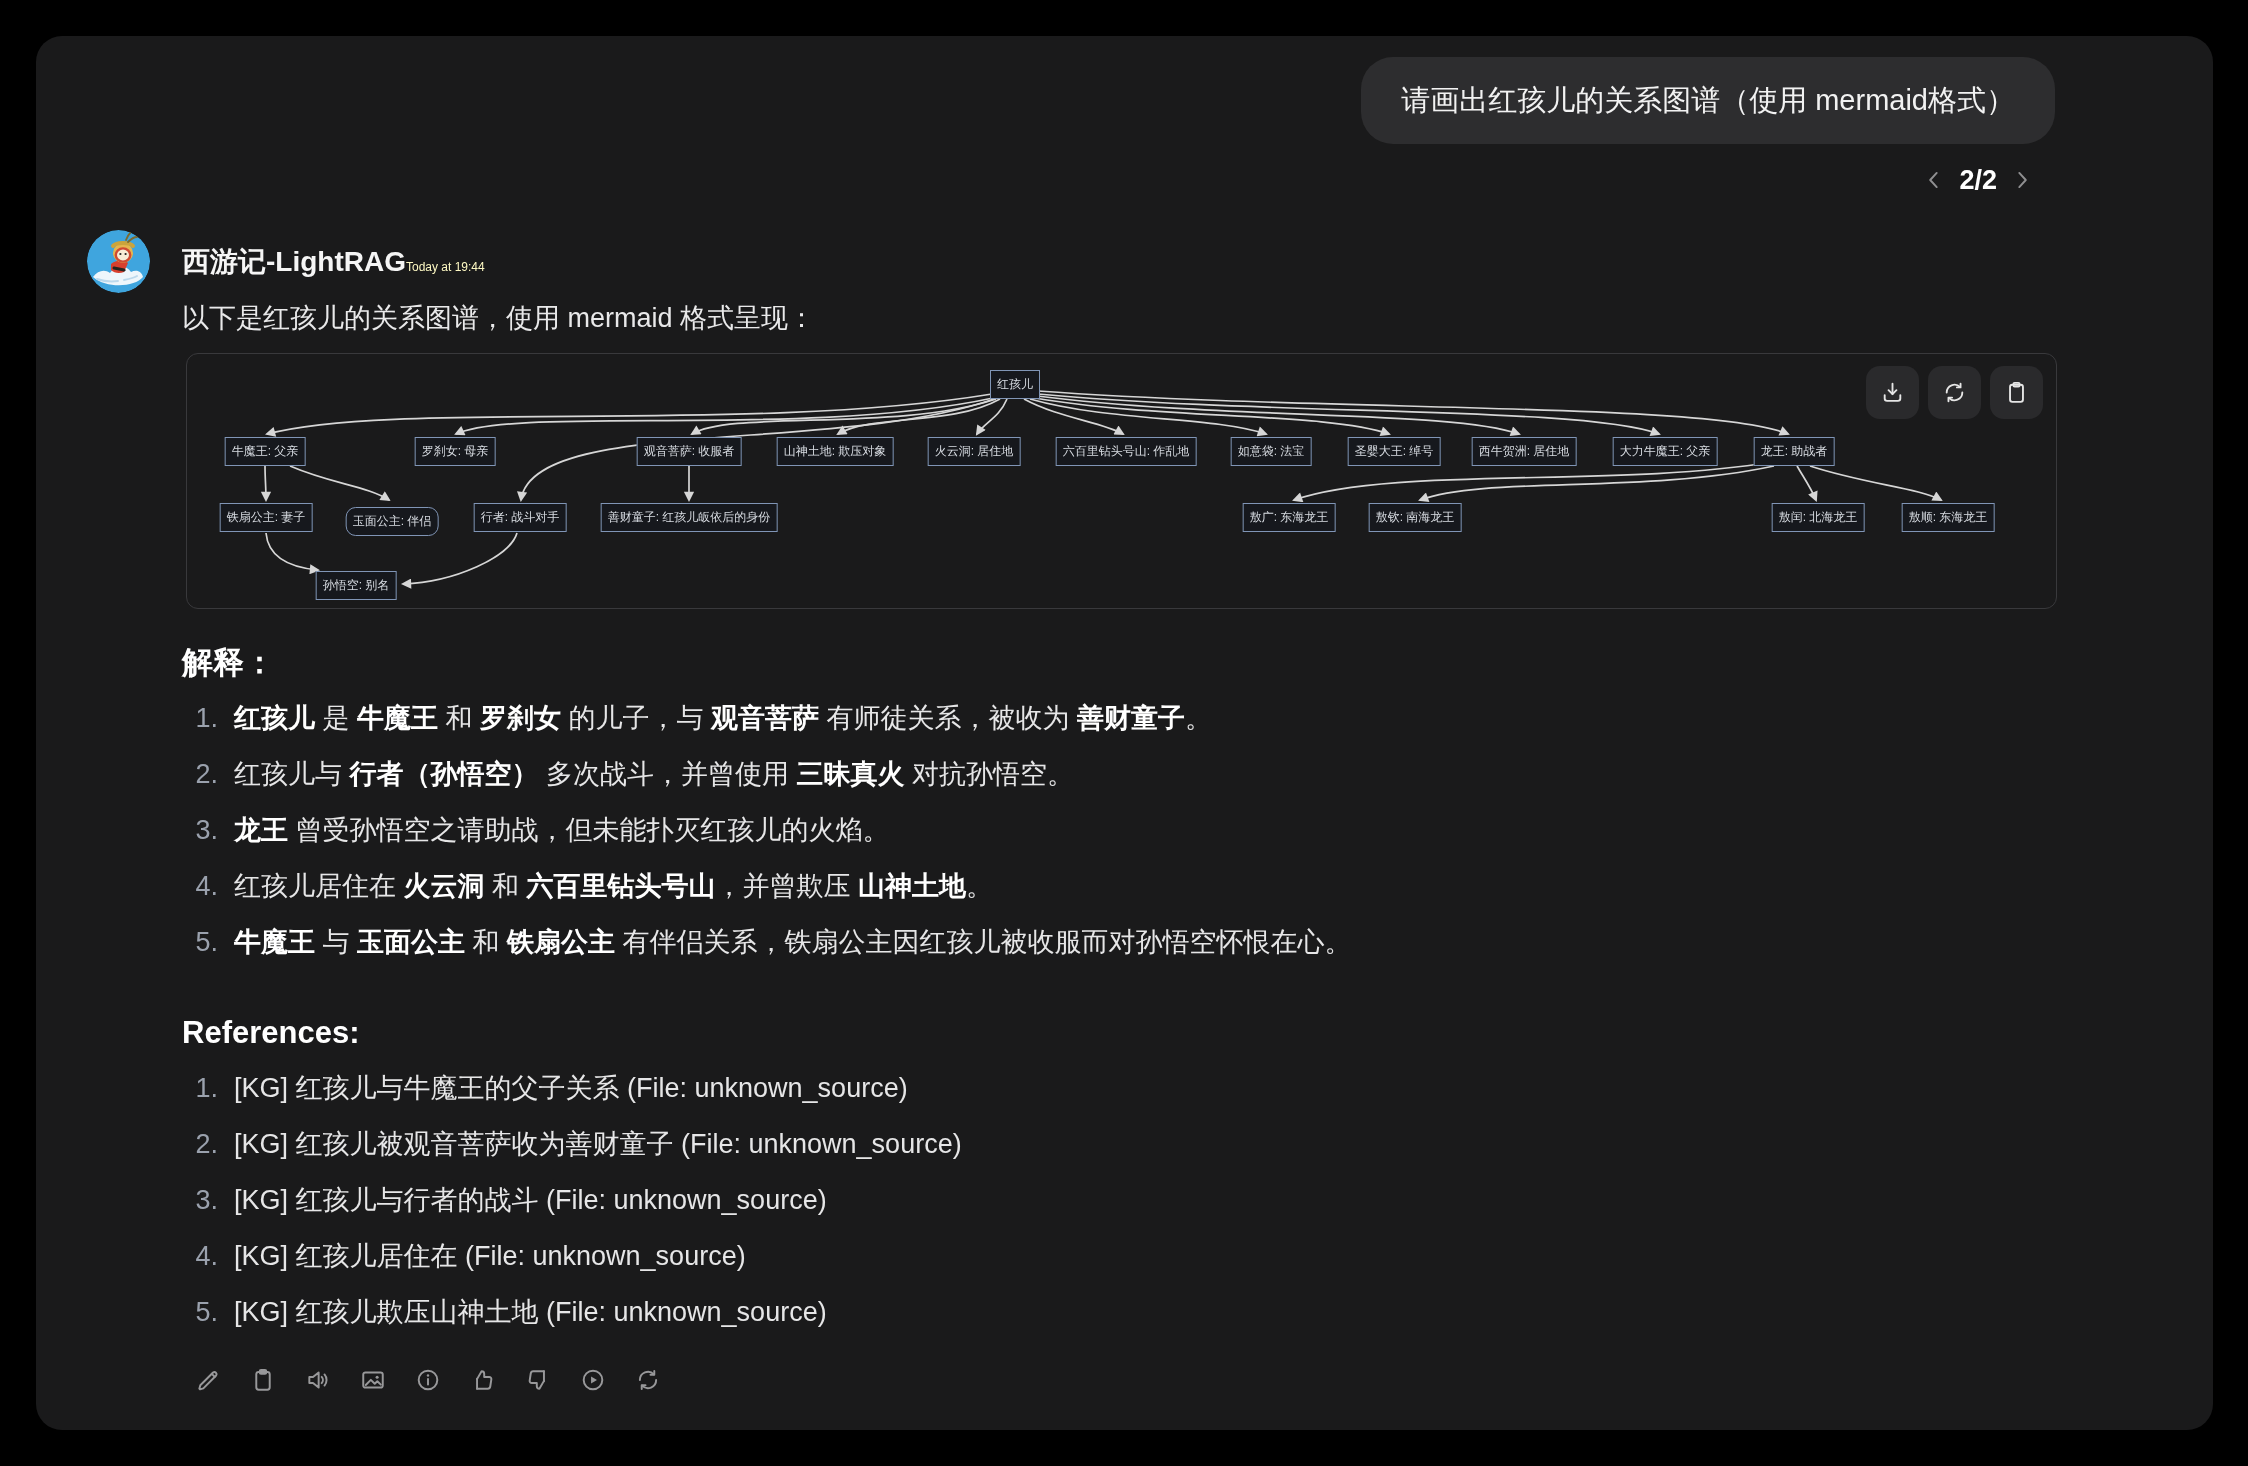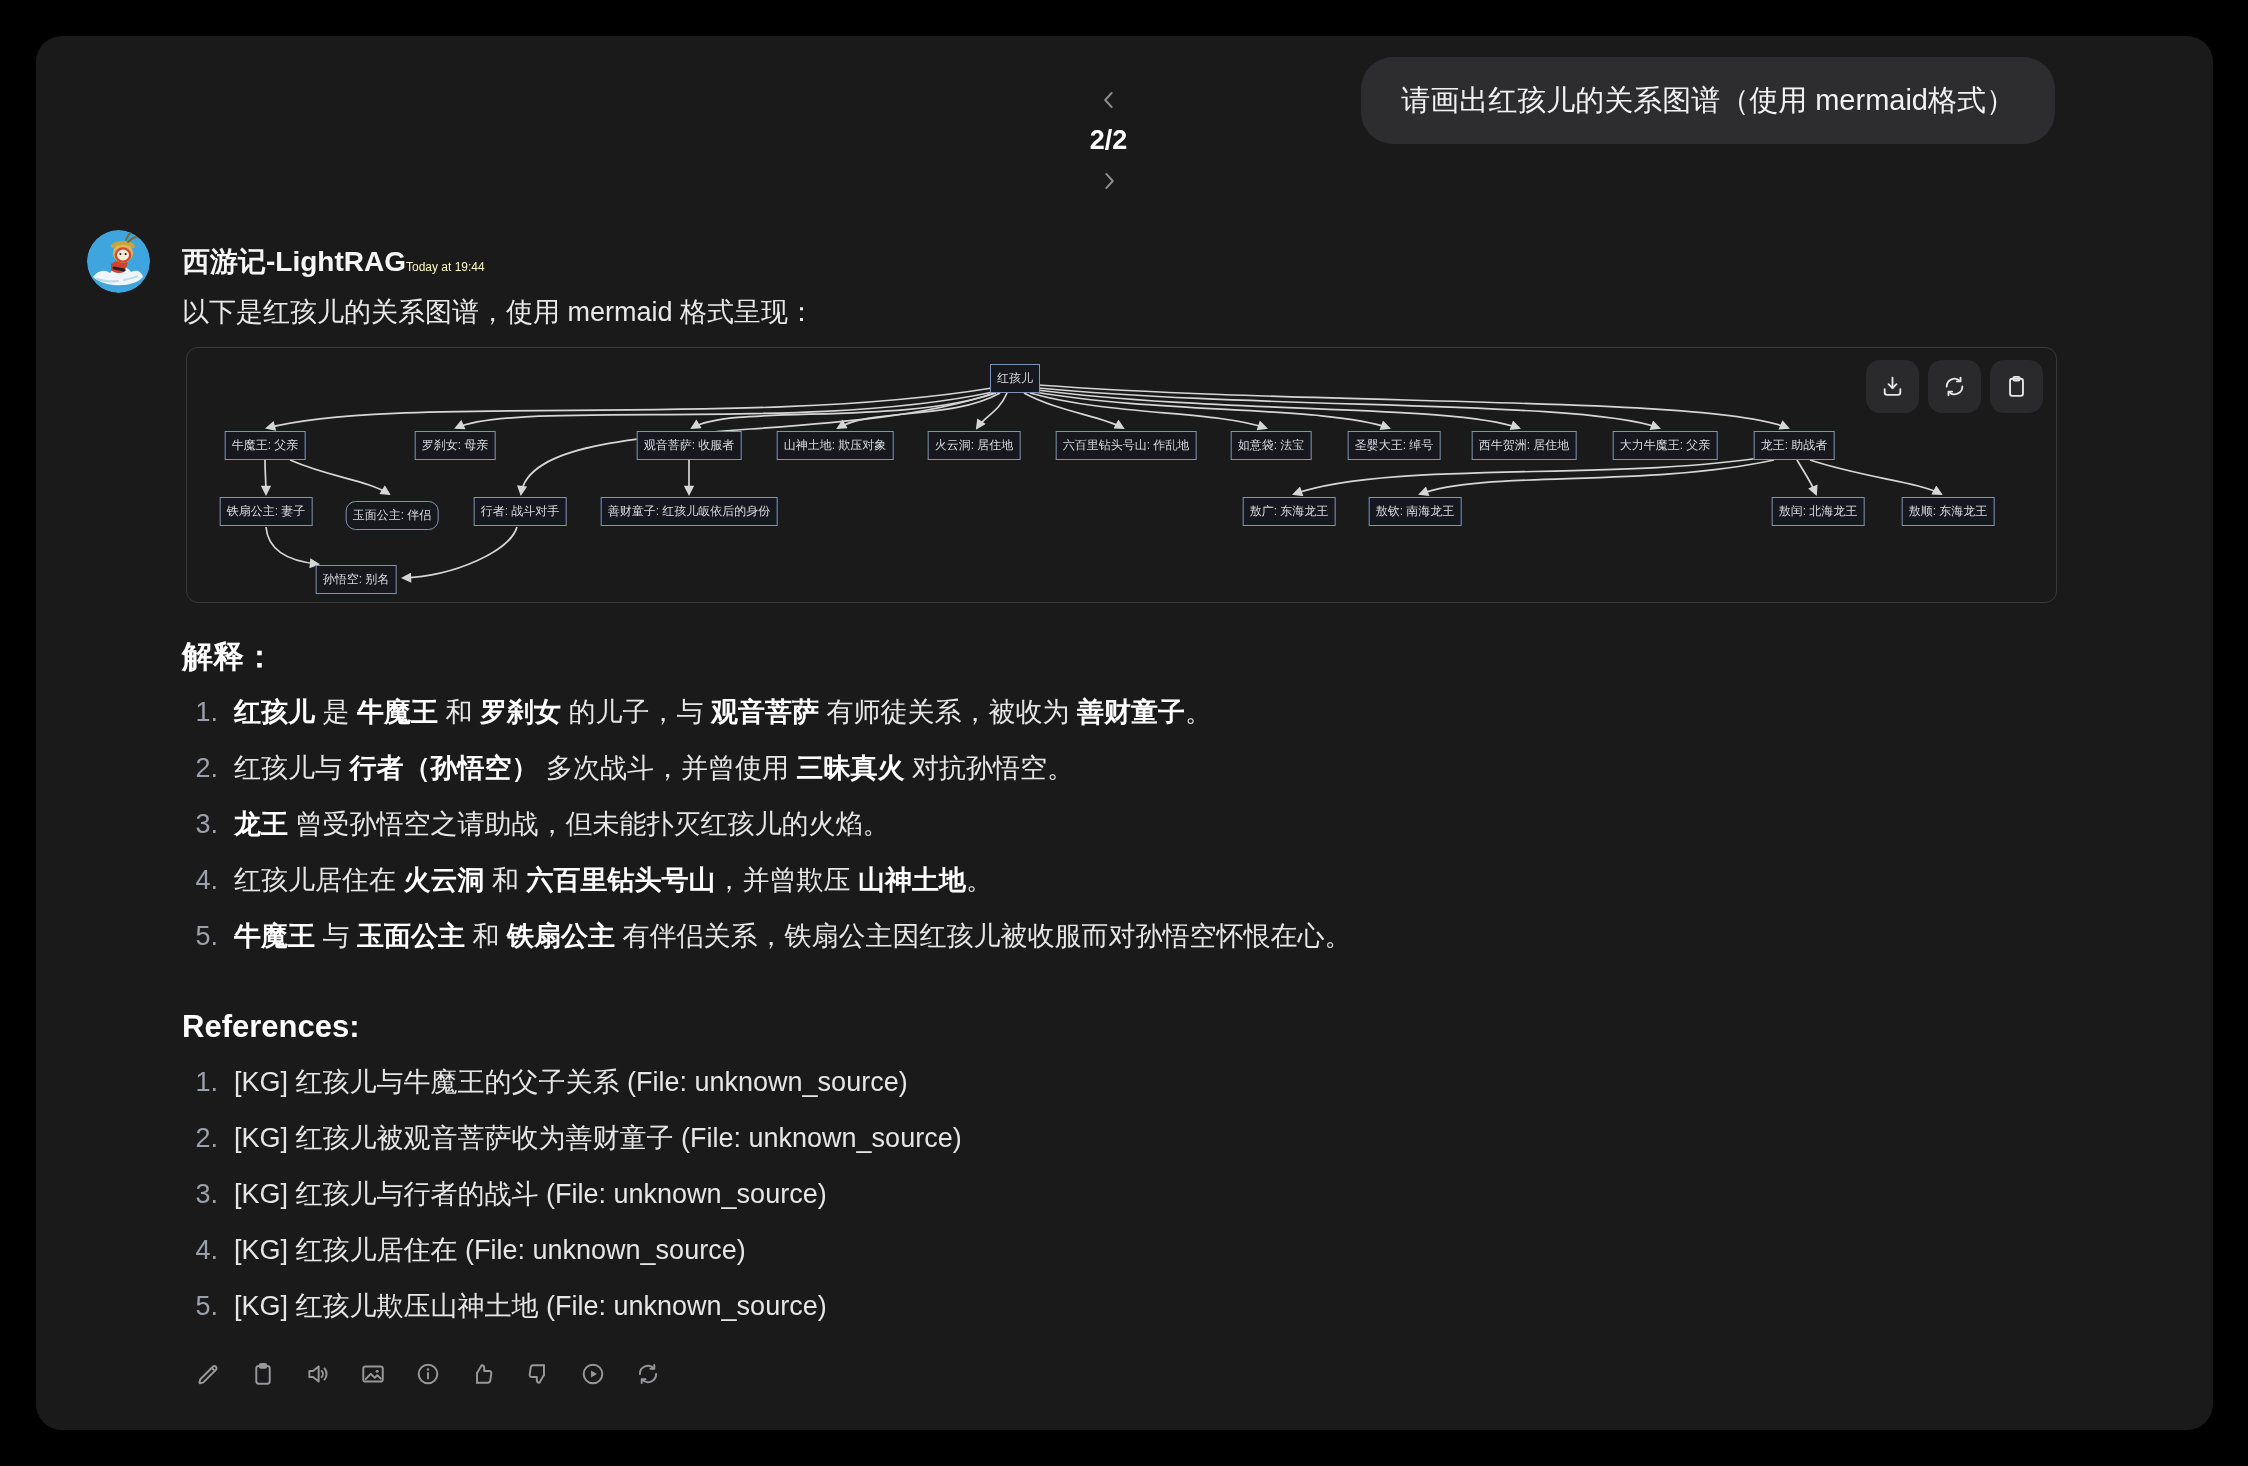--- a/index.html
+++ b/index.html
@@ -5,32 +5,32 @@
   html,body{margin:0;padding:0;background:#000;}
   body{width:2248px;height:1466px;overflow:hidden;font-family:"Liberation Sans","DejaVu Sans",sans-serif;-webkit-font-smoothing:antialiased;}
   .panel{position:absolute;left:36px;top:36px;width:2177px;height:1394px;background:#1a1a1b;border-radius:26px;}
   .content{box-sizing:border-box;width:100%;height:100%;padding:21px 158px 0 146px;display:flex;flex-direction:column;}
 
   
   .bubble-row{display:flex;justify-content:flex-end;}
   .bubble{background:#2d2d2f;color:#f2f2f2;font-size:29px;line-height:35px;padding:26px 40px;border-radius:32px;max-width:1400px;text-align:right;}
 
   
-  .pager-row{display:flex;justify-content:flex-end;align-items:center;gap:12px;margin-top:22px;height:28px;padding-right:20px;flex-direction:column;}
+  .pager-row{display:flex;justify-content:flex-end;align-items:center;gap:12px;margin-top:22px;height:28px;padding-right:20px;}
   .pager-btn{width:26px;height:26px;color:#8f8f91;display:flex;align-items:center;justify-content:center;cursor:pointer;}
   .pager-label{color:#fff;font-weight:bold;font-size:27px;}
 
   
   .msg-header{display:flex;align-items:center;margin-top:36px;margin-left:-95px;height:63px;}
   .avatar{width:63px;height:63px;border-radius:50%;overflow:hidden;flex:0 0 auto;}
   .name-wrap{margin-left:32px;display:flex;align-items:baseline;}
   .assistant-name{color:#f5f5f5;font-weight:bold;font-size:28px;}
   .timestamp{color:#fef9c3;font-size:12px;}
 
-  .intro{color:#e9e9ea;font-size:27px;line-height:38px;}
+  .intro{margin-top:6px;color:#e9e9ea;font-size:27px;line-height:38px;}
 
   
   .diagram{position:relative;margin-top:16px;margin-left:4px;width:1869px;height:254px;border:1px solid #39393c;border-radius:12px;flex:0 0 auto;}
   .edges{position:absolute;left:0;top:0;width:100%;height:100%;}
   .dnode{position:absolute;transform:translateX(-50%);height:29px;box-sizing:border-box;display:flex;align-items:center;background:#16181d;border:1px solid #8095b6;color:#d9dde3;font-size:12px;padding:0 6px;white-space:nowrap;}
   .diagram-toolbar{position:absolute;top:12px;right:13px;display:flex;gap:9px;}
   .tbtn{width:53px;height:53px;border-radius:14px;background:#2a2a2c;color:#e6e6e6;display:flex;align-items:center;justify-content:center;cursor:pointer;}
 
   
   .section-title{margin-top:34px;color:#ffffff;font-weight:bold;font-size:31px;line-height:40px;}

